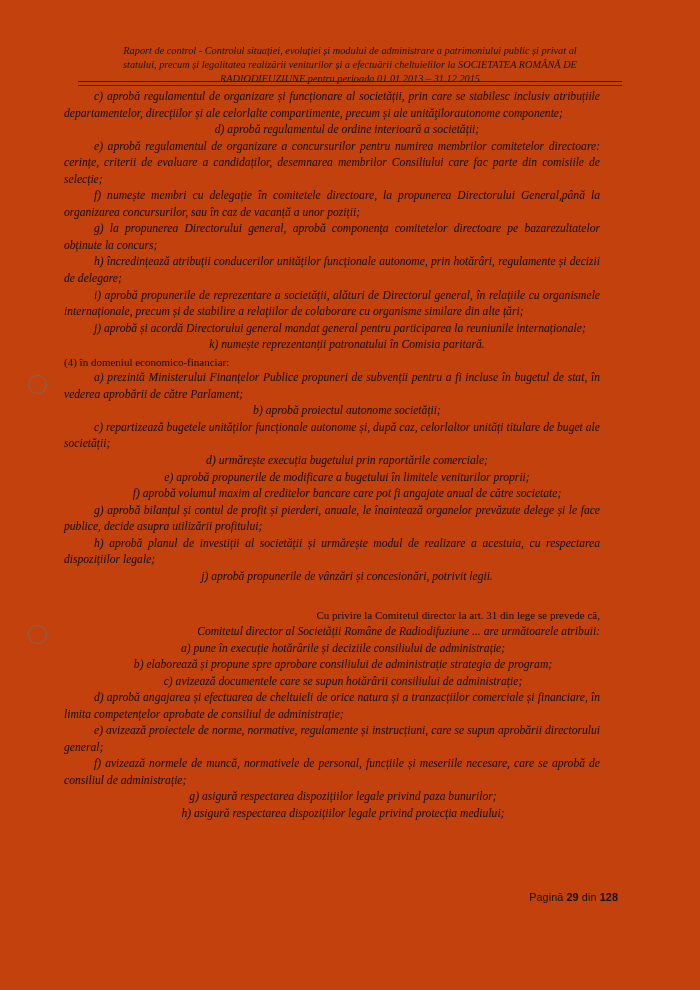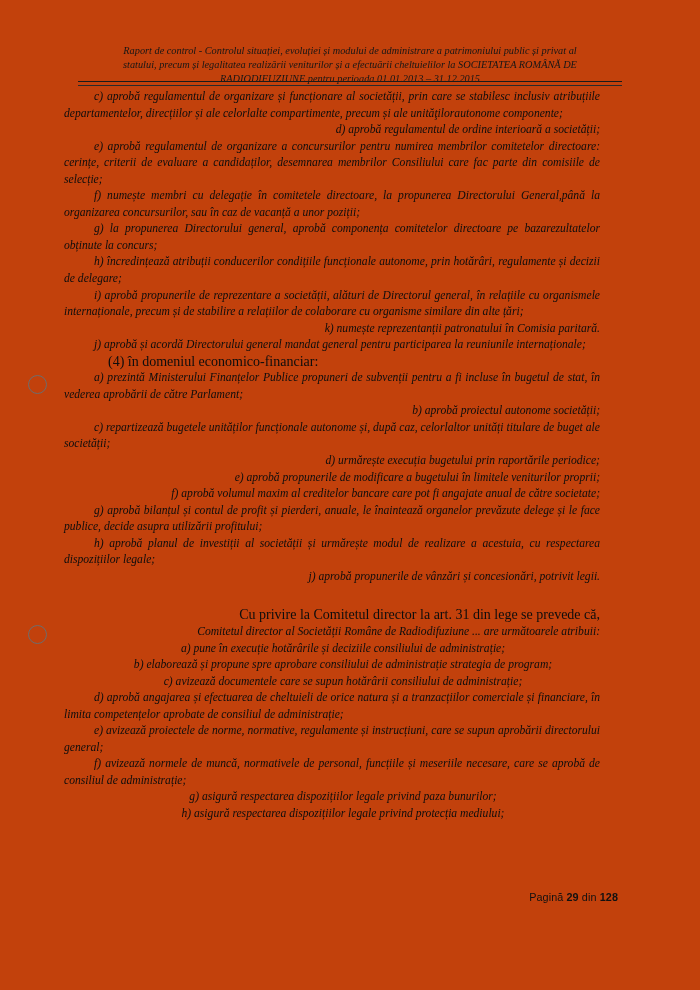--- a/index.html
+++ b/index.html
@@ -57,25 +57,24 @@
     line-height: 16.55px;
     text-align: justify;
     text-justify: inter-word;
     text-indent: 30px;
     color: #0d0d0d;
   }
   p.para.roman {
     font-style: normal;
     text-indent: 0;
     text-align: left;
-    font-size: 14px;
-    margin-left: 44px;
+    font-size: 11px;
   }
   p.para.plain {
-    text-align: right;
+    text-align: center;
   }
   p.para.center-ind {
     text-indent: 38px;
     text-align: right;
   }
   p.para.small-ind {
     text-indent: 22px;
     text-align: center;
   }
   .gap-md { height: 22px; }
@@ -121,31 +120,31 @@
   <div class="punch p1"></div>
   <div class="punch p2"></div>
 
   <div class="body-col">
 
     <p class="para">c) aprobă regulamentul de organizare și funcționare al societății, prin care se stabilesc inclusiv atribuțiile departamentelor, direcțiilor și ale celorlalte compartimente, precum și ale unităţilorautonome componente;</p>
     <p class="para plain">d) aprobă regulamentul de ordine interioară a societății;</p>
     <p class="para">e) aprobă regulamentul de organizare a concursurilor pentru numirea membrilor comitetelor directoare: cerințe, criterii de evaluare a candidaților, desemnarea membrilor Consiliului care fac parte din comisiile de selecție;</p>
     <p class="para">f) numește membri cu delegație în comitetele directoare, la propunerea Directorului General,până la organizarea concursurilor, sau în caz de vacanță a unor poziții;</p>
     <p class="para">g) la propunerea Directorului general, aprobă componența comitetelor directoare pe bazarezultatelor obținute la concurs;</p>
-    <p class="para">h) încredințează atribuții conducerilor condițiile funcționale autonome, prin hotărâri, regulamente și decizii de delegare;</p>
+    <p class="para">h) încredințează atribuții conducerilor unităților funcționale autonome, prin hotărâri, regulamente și decizii de delegare;</p>
     <p class="para">i) aprobă propunerile de reprezentare a societății, alături de Directorul general, în relațiile cu organismele internaționale, precum și de stabilire a relațiilor de colaborare cu organisme similare din alte țări;</p>
+    <p class="para">j) aprobă și acordă Directorului general mandat general pentru participarea la reuniunile internaționale;</p>
     <p class="para plain">k) numește reprezentanții patronatului în Comisia paritară.</p>
-    <p class="para">j) aprobă și acordă Directorului general mandat general pentru participarea la reuniunile internaționale;</p>
 
     <p class="para roman">(4) în domeniul economico-financiar:</p>
 
     <p class="para">a) prezintă Ministerului Finanțelor Publice propuneri de subvenții pentru a fi incluse în bugetul de stat, în vederea aprobării de către Parlament;</p>
     <p class="para plain">b) aprobă proiectul autonome societății;</p>
     <p class="para">c) repartizează bugetele unităților funcționale autonome și, după caz, celorlaltor unități titulare de buget ale societății;</p>
-    <p class="para plain">d) urmărește execuția bugetului prin raportările periodice;</p>
+    <p class="para plain">d) urmărește execuția bugetului prin raportările comerciale;</p>
     <p class="para plain">e) aprobă propunerile de modificare a bugetului în limitele veniturilor proprii;</p>
     <p class="para plain">f) aprobă volumul maxim al creditelor bancare care pot fi angajate anual de către societate;</p>
     <p class="para">g) aprobă bilanțul și contul de profit și pierderi, anuale, le înaintează organelor prevăzute delege și le face publice, decide asupra utilizării profitului;</p>
     <p class="para">h) aprobă planul de investiții al societății și urmărește modul de realizare a acestuia, cu respectarea dispozițiilor legale;</p>
     <p class="para plain">j) aprobă propunerile de vânzări și concesionări, potrivit legii.</p>
 
     <div class="gap-md"></div>
 
     <p class="para roman center-ind">Cu privire la Comitetul director la art. 31 din lege se prevede că,</p>
     <p class="para center-ind">Comitetul director al Societății Române de Radiodifuziune ... are următoarele atribuii:</p>

